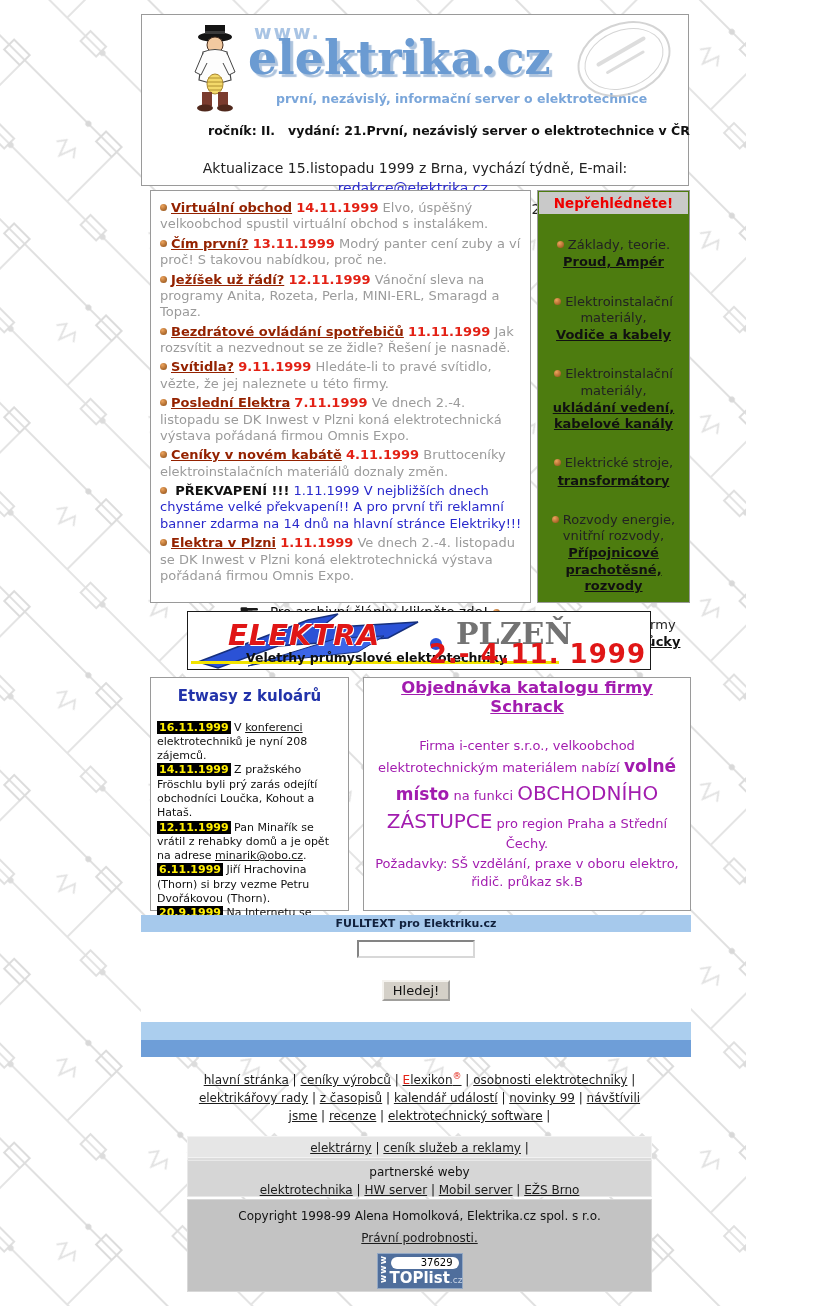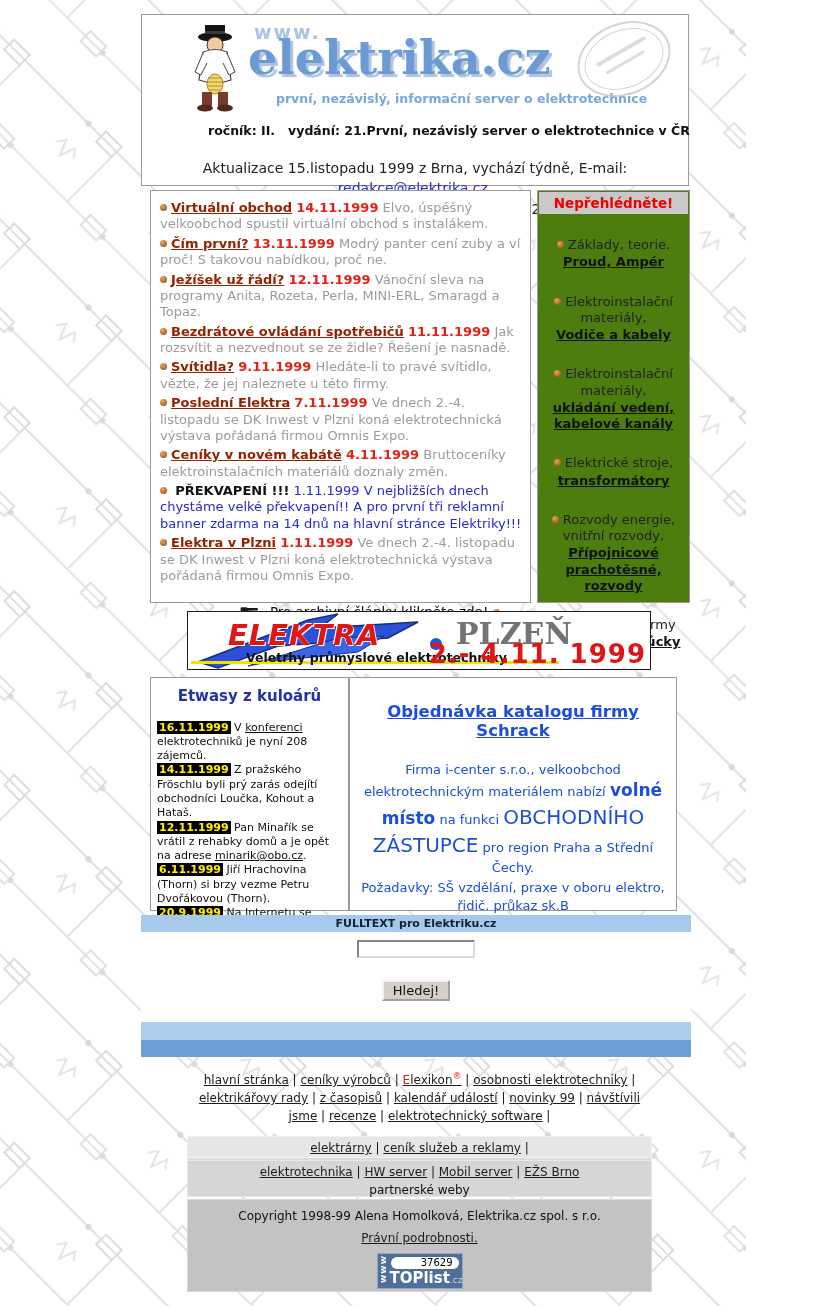--- a/index.html
+++ b/index.html
@@ -57,21 +57,21 @@
 
   
   #kuloar-box{left:150px;top:677px;width:199px;height:234px;padding:5px 6px;font-size:11px;line-height:1.3;color:#111;}
   .kuloar-heading{text-align:center;color:#2233aa;font-weight:bold;font-size:15px;margin:4px 0 14px 0;}
   .kdate{background:#000;color:#ffee00;font-weight:bold;padding:0 2px;}
   .kuloar-link{color:#111;text-decoration:underline;cursor:pointer;}
   .kuloar-archive{margin-top:11px;font-size:12px;font-weight:bold;}
   .kuloar-archive .hand-icon{font-size:22px;margin-right:8px;}
 
   
-  #schrack-box{left:349px;top:677px;width:328px;height:234px;text-align:center;padding-top:24px;font-size:13px;color:#1d4ed8;}
+  #schrack-box{left:363px;top:677px;width:328px;height:234px;text-align:center;font-size:13px;color:#a21caf;}
   .schrack-heading{font-weight:bold;font-size:16.5px;text-decoration:underline;cursor:pointer;}
   .schrack-sub{margin-top:3px;}
   .schrack-p1{margin-top:21px;line-height:1.4;padding:0 6px;}
   .schrack-em1{font-weight:bold;font-size:17px;}
   .schrack-em2{font-size:20px;}
   .schrack-p2{margin-top:2px;line-height:1.4;}
 
   
   #fulltext{left:141px;top:915px;width:550px;border:0;background:transparent;}
   .ft-header{background:#a6c9ec;height:17px;line-height:17px;text-align:center;font-weight:bold;font-size:11px;color:#10203c;}
@@ -232,24 +232,24 @@
 
   <div id="f-row2" class="footer-row">
     <a>elektrotechnický bazar</a><span> | </span><a>redakce Elektriky</a><span> | </span><a>seznam</a><span> | </span>
   </div>
 
   <div id="f-row3" class="footer-row">
     <a>elektrárny</a><span> | </span><a>ceník služeb a reklamy</a><span> | </span>
   </div>
 
   <div id="f-row4" class="footer-row">
+    <div>partnerské weby</div>
     <div>
       <a>elektrotechnika</a><span> | </span><a>HW server</a><span> | </span><a>Mobil server</a><span> | </span><a>EŽS Brno</a>
     </div>
-    <div>partnerské weby</div>
   </div>
 
   <div id="f-row5" class="footer-row">
     <div>Copyright 1998-99 Alena Homolková, Elektrika.cz spol. s r.o.</div>
     <div class="legal-row"><a>Právní podrobnosti.</a></div>
     <div class="toplist">
       <span class="www">www</span>
       <span class="pill">37629</span>
       <span class="name"><span>TOPlist</span><span class="tld">.cz</span></span>
     </div>

